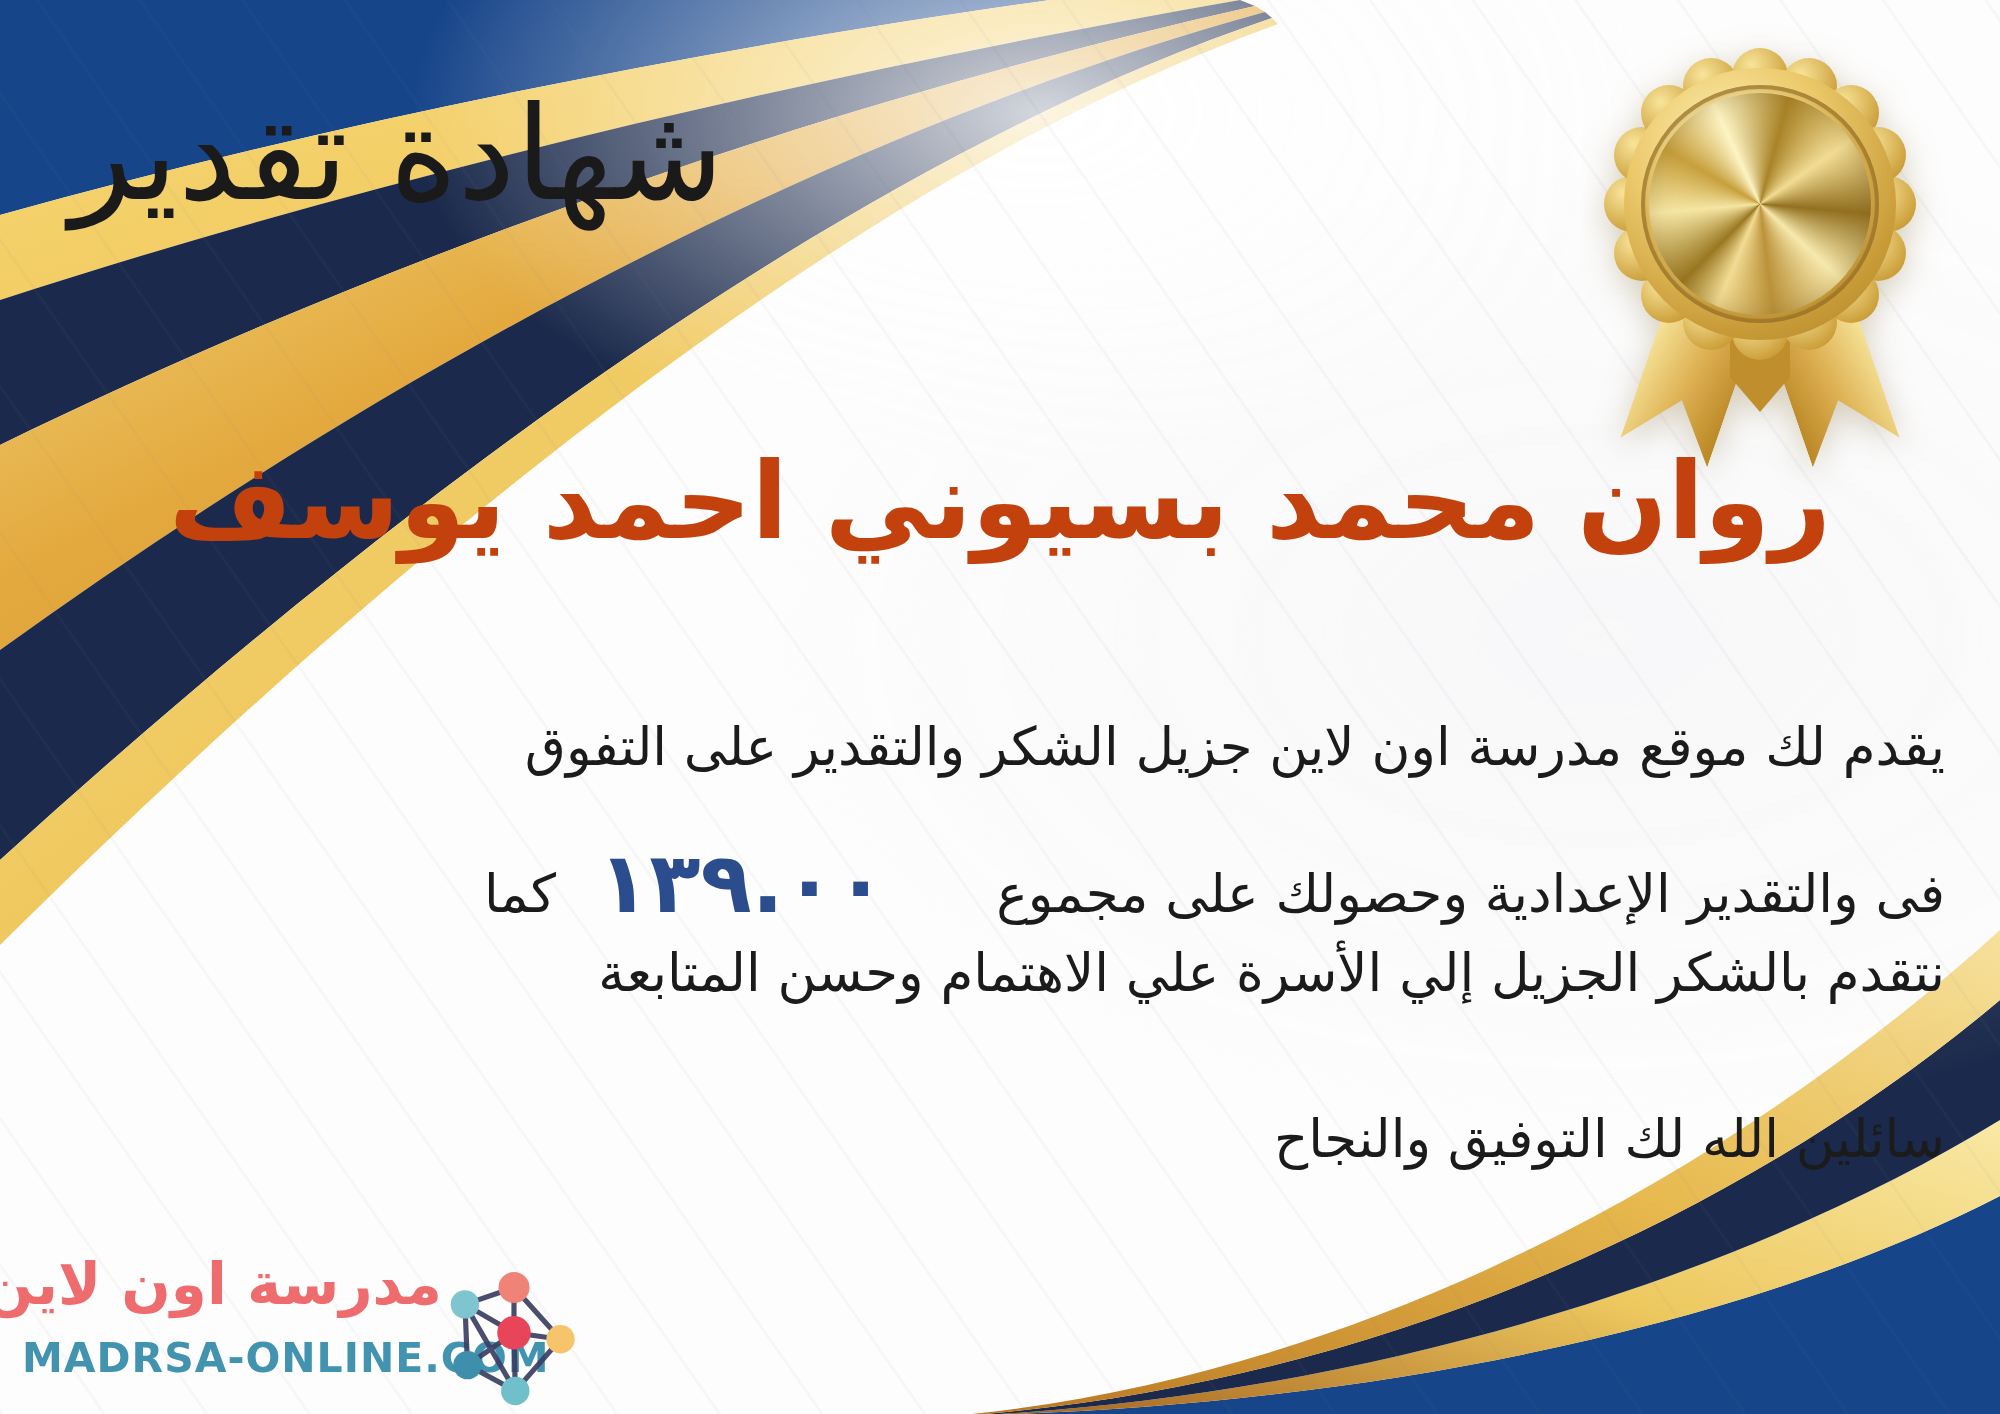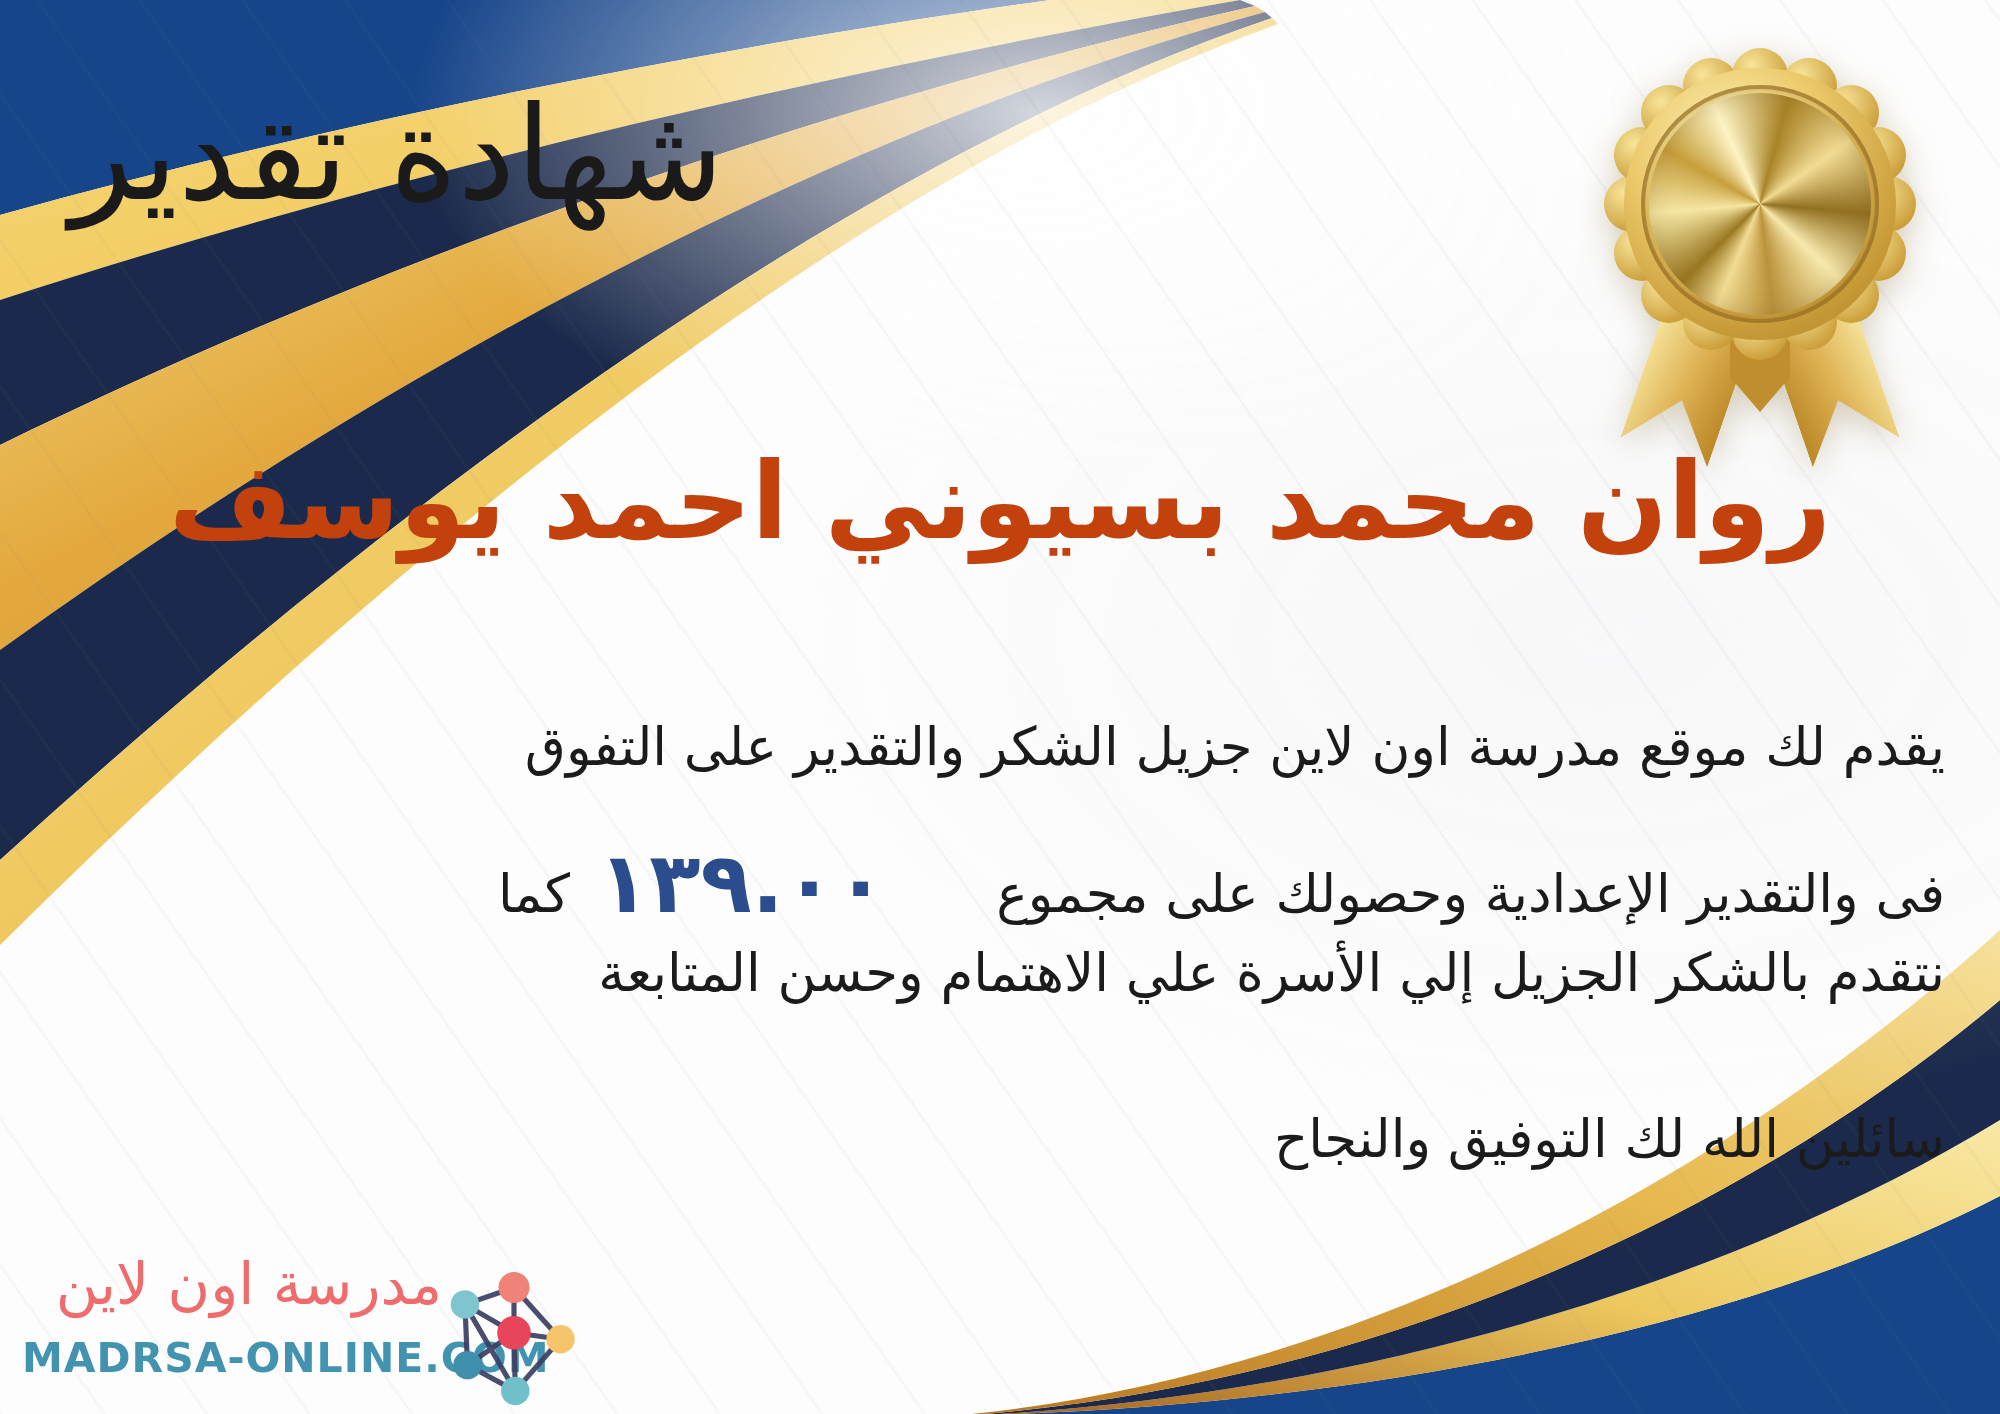--- a/index.html
+++ b/index.html
@@ -33,21 +33,21 @@
     position:absolute; left:55px; right:55px;
     font-size:53px; color:#1b1b1b;
     white-space:nowrap; line-height:1.55;
   }
   .line1{top:706px;}
   .line2{top:818px;}
   .line3{top:932px;}
   .closing{top:1098px;}
   .score{
     font-size:84px; font-weight:bold; color:#2b4d8e;
-    margin-right:110px; margin-left:28px; vertical-align:baseline;
+    margin-right:110px; margin-left:42px; vertical-align:baseline;
   }
   
   .medal{
     position:absolute; left:1608px; top:42px; width:304px; height:416px;
     filter:drop-shadow(0 8px 16px rgba(120,90,20,.28));
   }
   .ribbon{
     position:absolute; width:92px; height:198px;
     clip-path:polygon(0 0,100% 0,100% 100%,50% 72%,0 100%);
     background:linear-gradient(100deg,#f6e398 10%,#ddb052 55%,#bd8a28 95%);
@@ -76,22 +76,22 @@
   .medal-face{
     position:absolute; left:41px; top:51px; width:222px; height:222px; border-radius:50%;
     background:conic-gradient(from 225deg,
       #9a7822, #f5e6a3 40deg, #c79f3c 75deg, #fdf4c4 110deg, #a98327 150deg,
       #f2dc94 190deg, #927020 230deg, #f7e9ad 268deg, #bb923a 308deg, #f2dc94 338deg, #9a7822 360deg);
     box-shadow:inset 0 0 22px rgba(110,80,20,.25);
   }
   
   .logo{position:absolute; left:22px; top:1248px; width:600px; height:166px;}
   .logo-ar{
-    position:absolute; top:2px; left:0; width:420px; 
-    font-size:58px; font-weight:normal; color:#ef6c6e; white-space:nowrap;
+    position:absolute; top:2px; left:0; width:420px; text-align:center;
+    font-size:58px; font-weight:bold; color:#ef6c6e; white-space:nowrap;
   }
   .logo-en{
     position:absolute; top:86px; left:0; width:430px; text-align:center;
     font-size:41px; font-weight:bold; color:#4293b0; letter-spacing:1px; white-space:nowrap;
   }
   .logo-mark{position:absolute; left:412px; top:6px; width:160px; height:155px;}
 </style>
 </head>
 <body>
 

